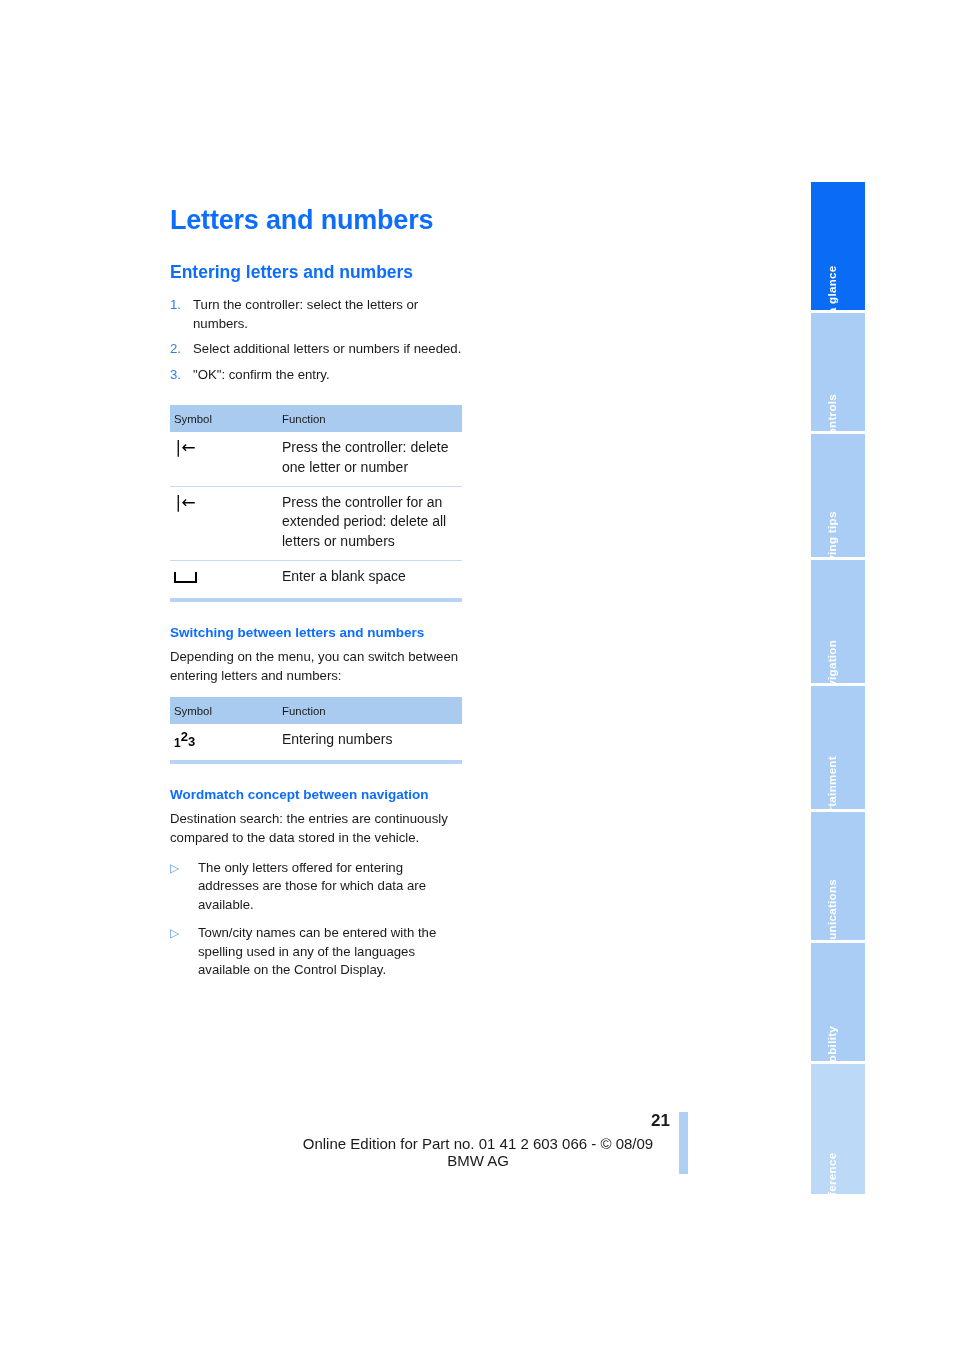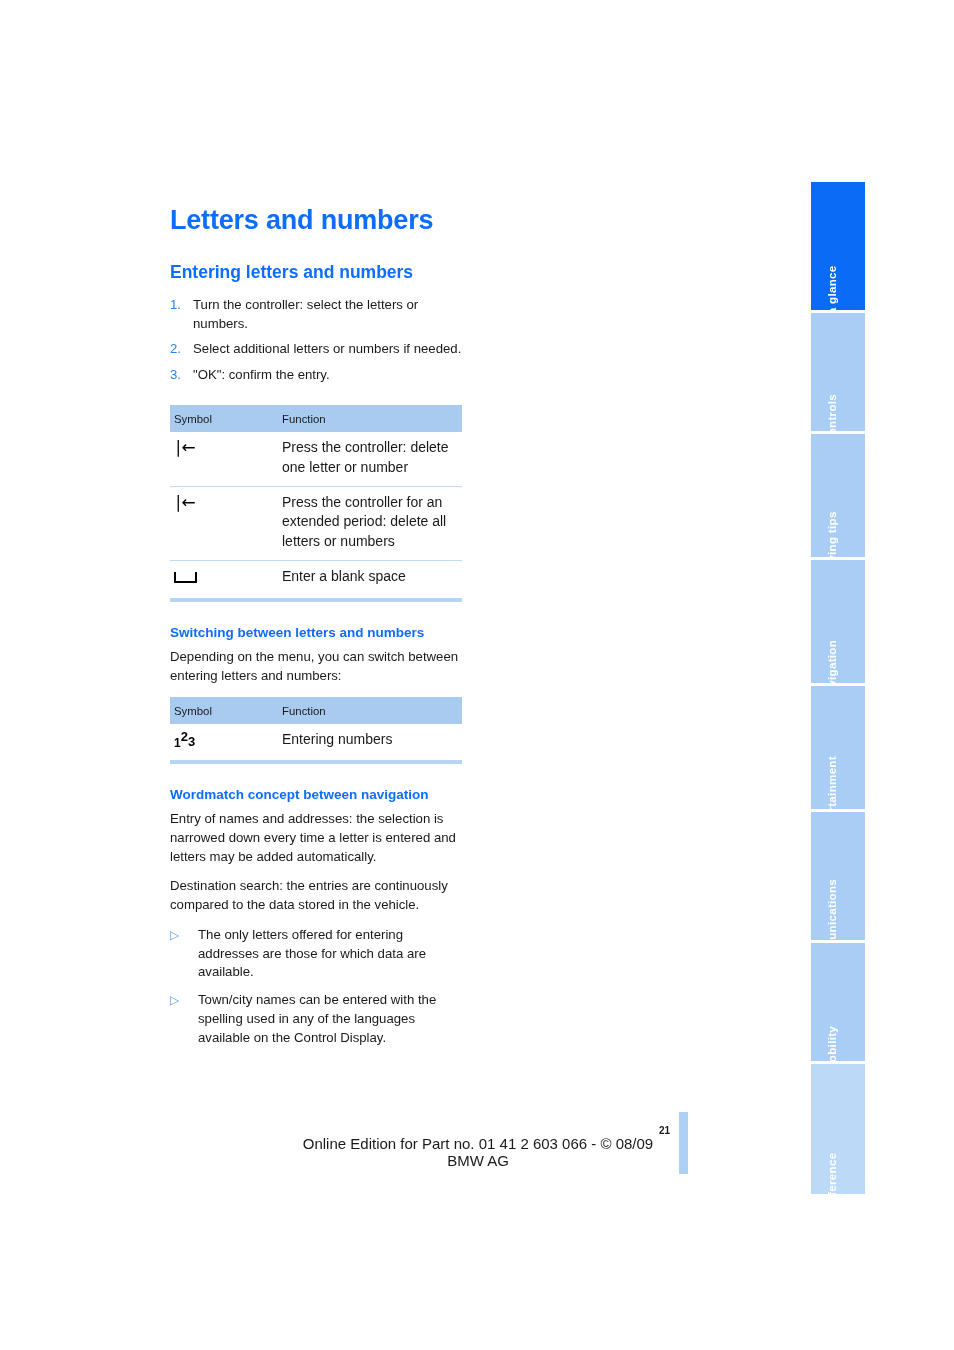--- a/index.html
+++ b/index.html
@@ -162,24 +162,24 @@
   
   .footer {
     position: absolute;
     left: 0;
     top: 1110px;
     width: 954px;
   }
   .page-number {
     position: absolute;
     left: 610px;
-    top: 15px;
+    top: 1px;
     width: 60px;
     text-align: right;
-    font-size: 10px;
+    font-size: 17px;
     font-weight: bold;
     color: #1a1a1a;
   }
   .footer-marker {
     position: absolute;
     left: 679px;
     top: 2px;
     width: 9px;
     height: 62px;
     background: #afd0f5;
@@ -292,21 +292,20 @@
         <td class="col-sym">
           <span class="glyph-123"><span class="lo">1</span><span class="mid">2</span><span class="hi">3</span></span>
         </td>
         <td>Entering numbers</td>
       </tr>
     </tbody>
   </table>
 
   <h3 class="sub-title">Wordmatch concept between navigation</h3>
 
-  <p class="para">Entry of names and addresses: the selection is narrowed down every time a letter is entered and letters may be added automatically.</p>
   <p class="para">Destination search: the entries are continuously compared to the data stored in the vehicle.</p>
 
   <div class="bullets">
     <div class="bullet">
       <span class="bullet-mark">▷</span>
       <span class="bullet-text">The only letters offered for entering addresses are those for which data are available.</span>
     </div>
     <div class="bullet">
       <span class="bullet-mark">▷</span>
       <span class="bullet-text">Town/city names can be entered with the spelling used in any of the languages available on the Control Display.</span>

